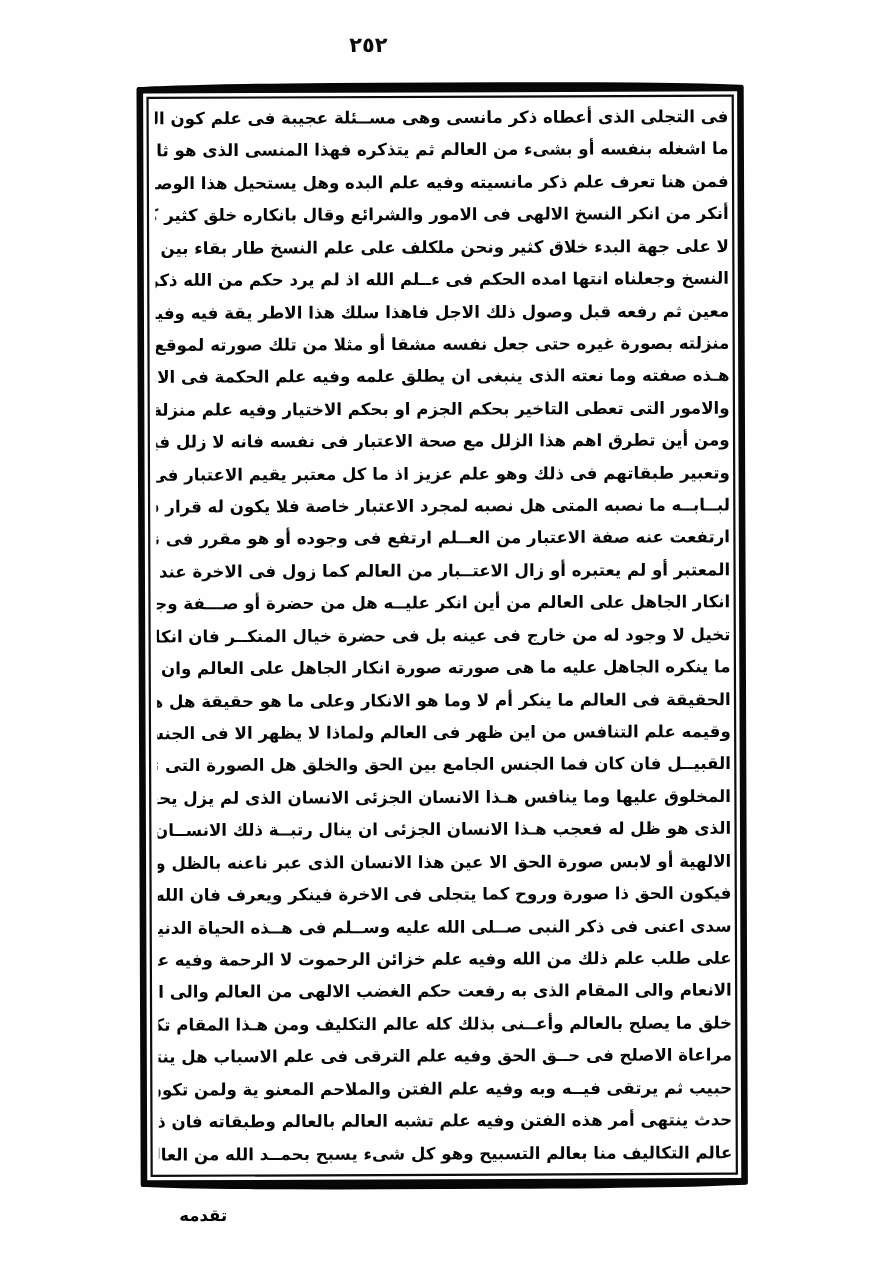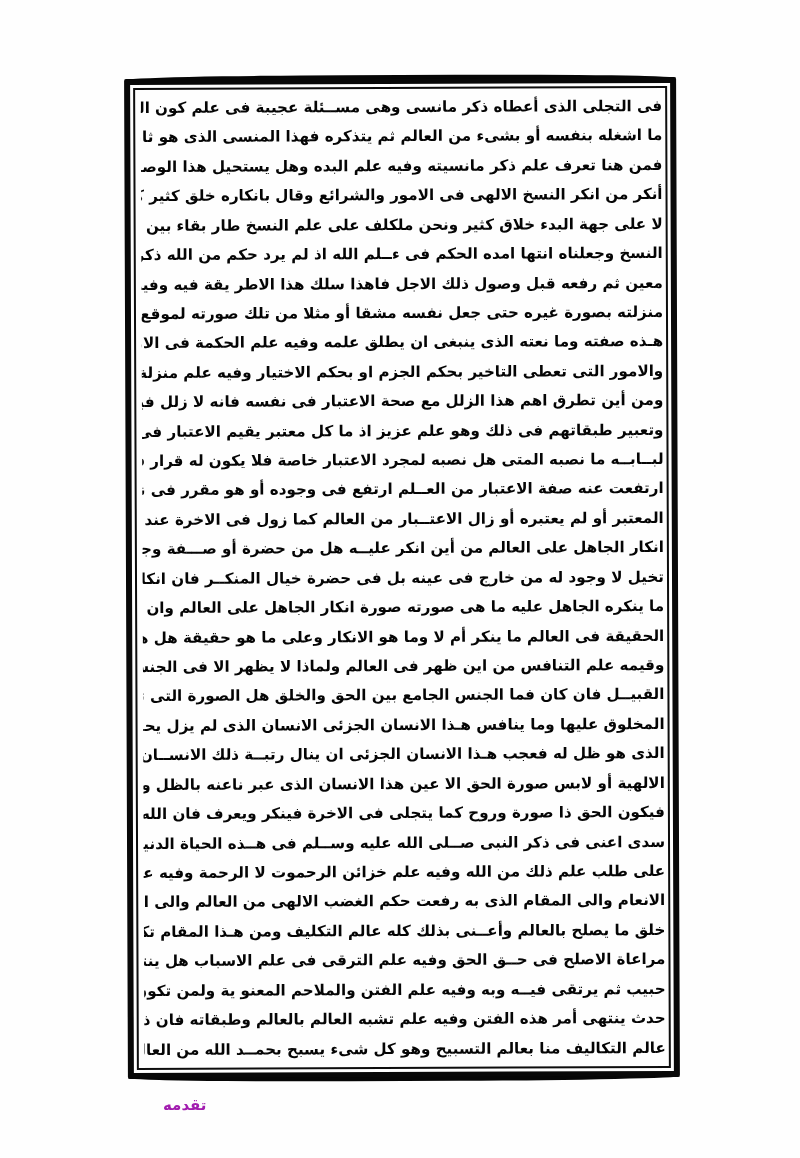--- a/index.html
+++ b/index.html
@@ -118,28 +118,29 @@
 
   
   .catchword {
     position: absolute;
     top: 1096px;
     left: 163px;
     direction: rtl;
     font-family: "DejaVu Sans", sans-serif;
     font-size: 15px;
     font-weight: 700;
-    color: #a21caf;
+    color: #000000;
   }
 </style>
 </head>
 <body>
 
 <div class="page-sheet">
 
+  <div class="folio-number">٢٥٢</div>
 
   <div class="text-frame">
     <div class="frame-outer"></div>
     <div class="frame-inner"></div>
 
     <div class="text-block" id="text-block">
         <div class="line"><span>فى التجلى الذى أعطاه ذكر مانسى وهى مســئلة عجيبة فى علم كون العبـد ينسى ربه فى أوقات</span></div>
         <div class="line"><span>ما اشغله بنفسه أو بشىء من العالم ثم يتذكره فهذا المنسى الذى هو ثابت لا يقبل التجديد بل هو عينه</span></div>
         <div class="line"><span>فمن هنا تعرف علم ذكر مانسيته وفيه علم البده وهل يستحيل هذا الوصف على الله أم لا ومن هنا</span></div>
         <div class="line"><span>أنكر من انكر النسخ الالهى فى الامور والشرائع وقال بانكاره خلق كثير كما قال بتقريره</span></div>

